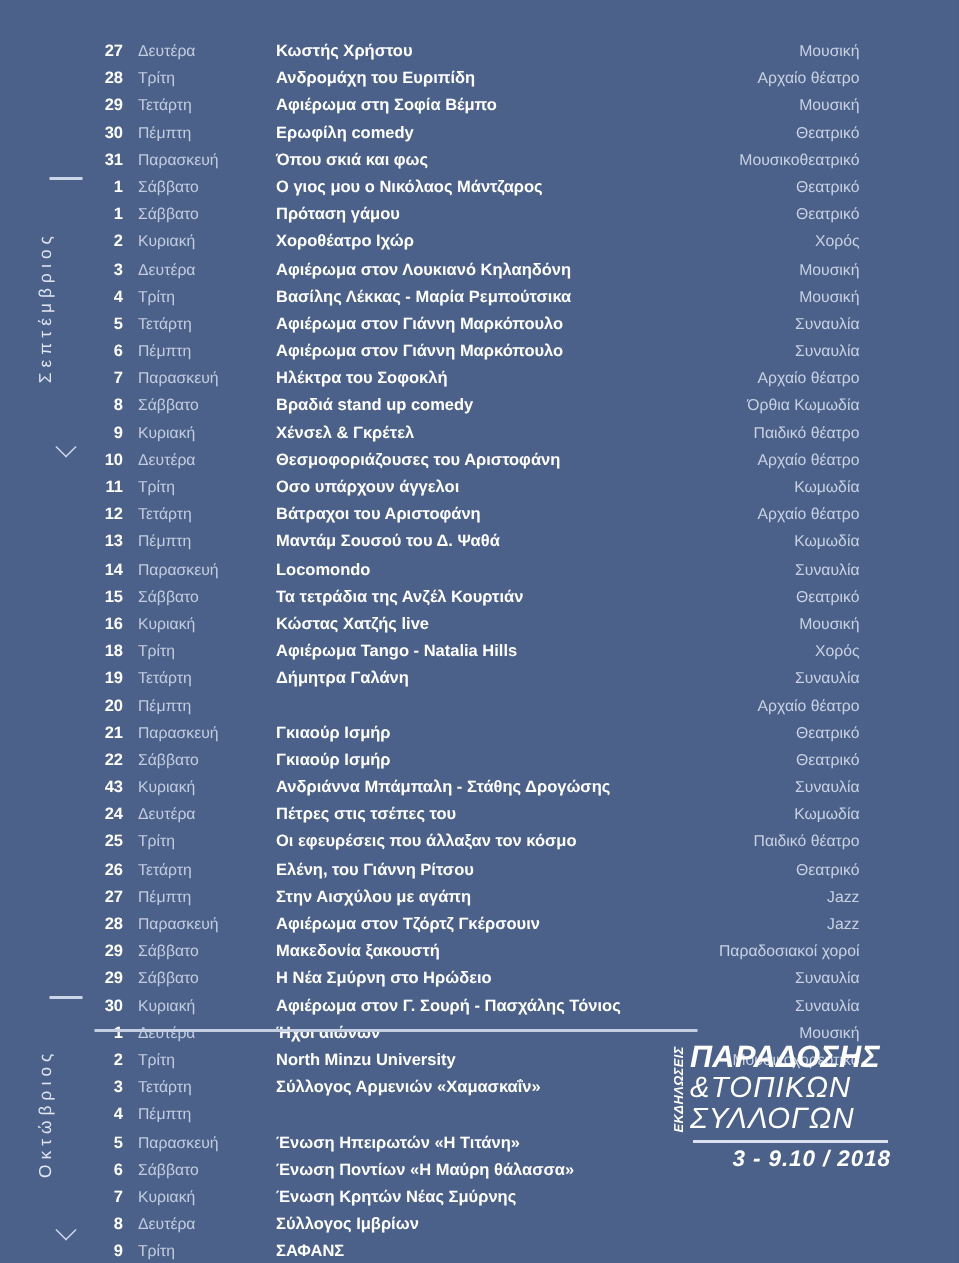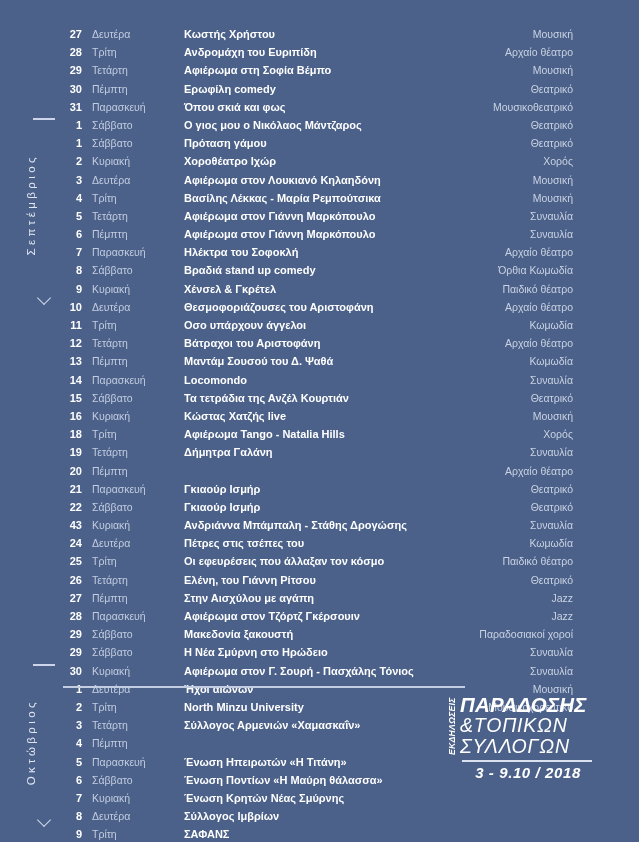--- a/index.html
+++ b/index.html
@@ -181,21 +181,21 @@
     top: 66px;
     width: 130px;
     height: 1.6px;
     background: #dbe2ef;
   }
   #logo .dates {
     position: absolute;
     left: 16px;
     top: 69px;
     width: 132px;
-    text-align: center;
+    text-align: right;
     font-size: 15px;
     font-weight: bold;
     color: #ffffff;
     letter-spacing: 0.6px;
     line-height: 20px;
   }
 </style>
 </head>
 <body>
 

